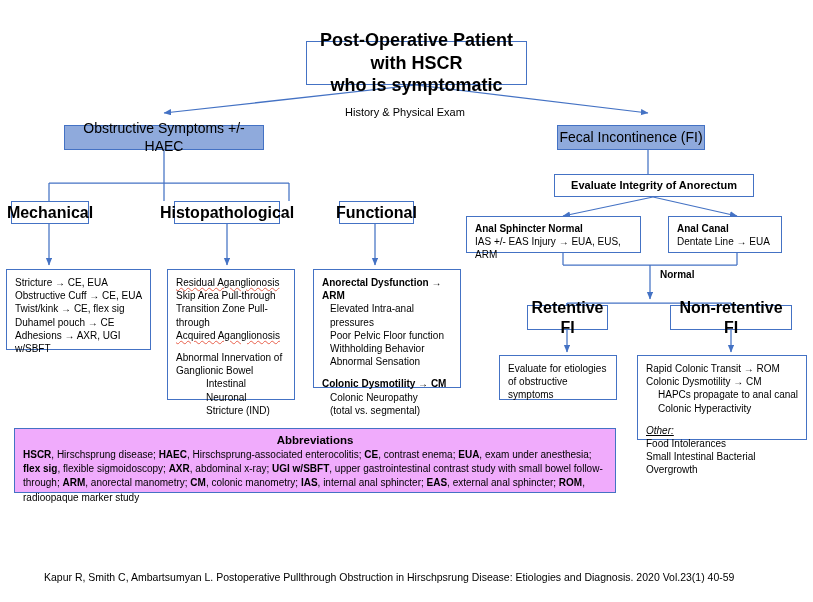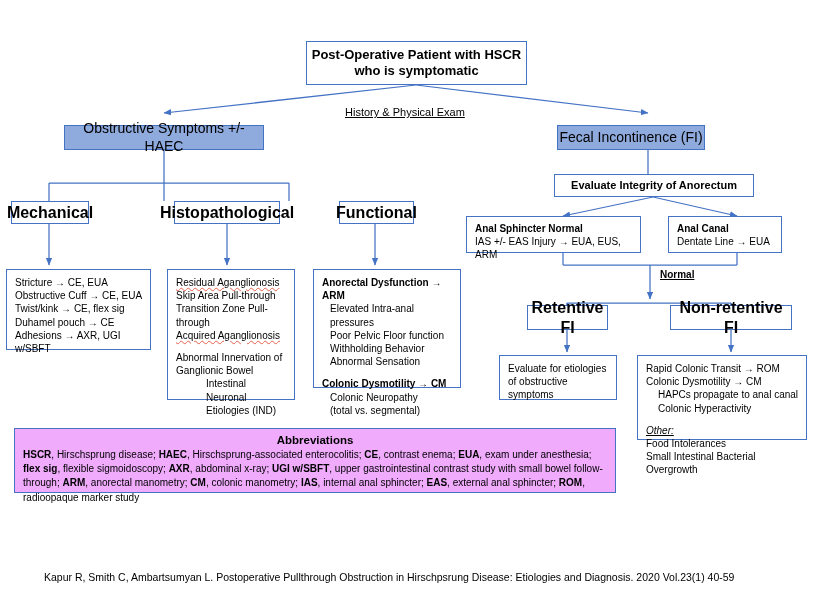--- a/index.html
+++ b/index.html
@@ -42,21 +42,21 @@
     background: #8FAADC;
     border: 1px solid #4472C4;
   }
   .box.list {
     display: block;
     text-align: left;
     padding: 6px 7px 6px 8px;
     line-height: 1.32;
   }
   .title-box {
-    font-size: 13px;
+    font-size: 18px;
     font-weight: bold;
   }
   .lvl1 {
     font-size: 14px;
     font-weight: normal;
   }
   .lvl2 {
     font-size: 16px;
     font-weight: bold;
   }
@@ -78,21 +78,20 @@
     text-decoration-style: wavy;
     text-decoration-color: #e8604c;
     text-decoration-thickness: 1px;
     text-align: center;
   }
   .edge-label {
     position: absolute;
     font-size: 11px;
     color: #000;
     white-space: nowrap;
-    text-decoration: underline;
   }
   .abbr-box {
     position: absolute;
     box-sizing: border-box;
     border: 1px solid #4472C4;
     background: #f0abfc;
     padding: 5px 8px 6px 8px;
   }
   .abbr-title {
     text-align: center;
@@ -188,21 +187,21 @@
   <div class="box list detail" style="left:167px; top:269px; width:128px; height:131px;">
     <span class="squiggle">Residual Aganglionosis</span><br>
     <span>Skip Area Pull-through</span><br>
     <span>Transition Zone Pull-</span><br>
     <span>through</span><br>
     <span class="squiggle">Acquired Aganglionosis</span>
     <span class="gap"></span>
     <span>Abnormal Innervation of</span><br>
     <span>Ganglionic Bowel</span>
     <span class="ind2">Intestinal Neuronal</span>
-    <span class="ind2">Etiologies (IND)</span>
+    <span class="ind2">Stricture (IND)</span>
   </div>
 
   <div class="box list detail" style="left:313px; top:269px; width:148px; height:119px;">
     <span class="b">Anorectal Dysfunction → ARM</span>
     <span class="ind-s">Elevated Intra-anal pressures</span>
     <span class="ind-s">Poor Pelvic Floor function</span>
     <span class="ind-s">Withholding Behavior</span>
     <span class="ind-s">Abnormal Sensation</span>
     <span class="gap"></span>
     <span class="b">Colonic Dysmotility → CM</span>

